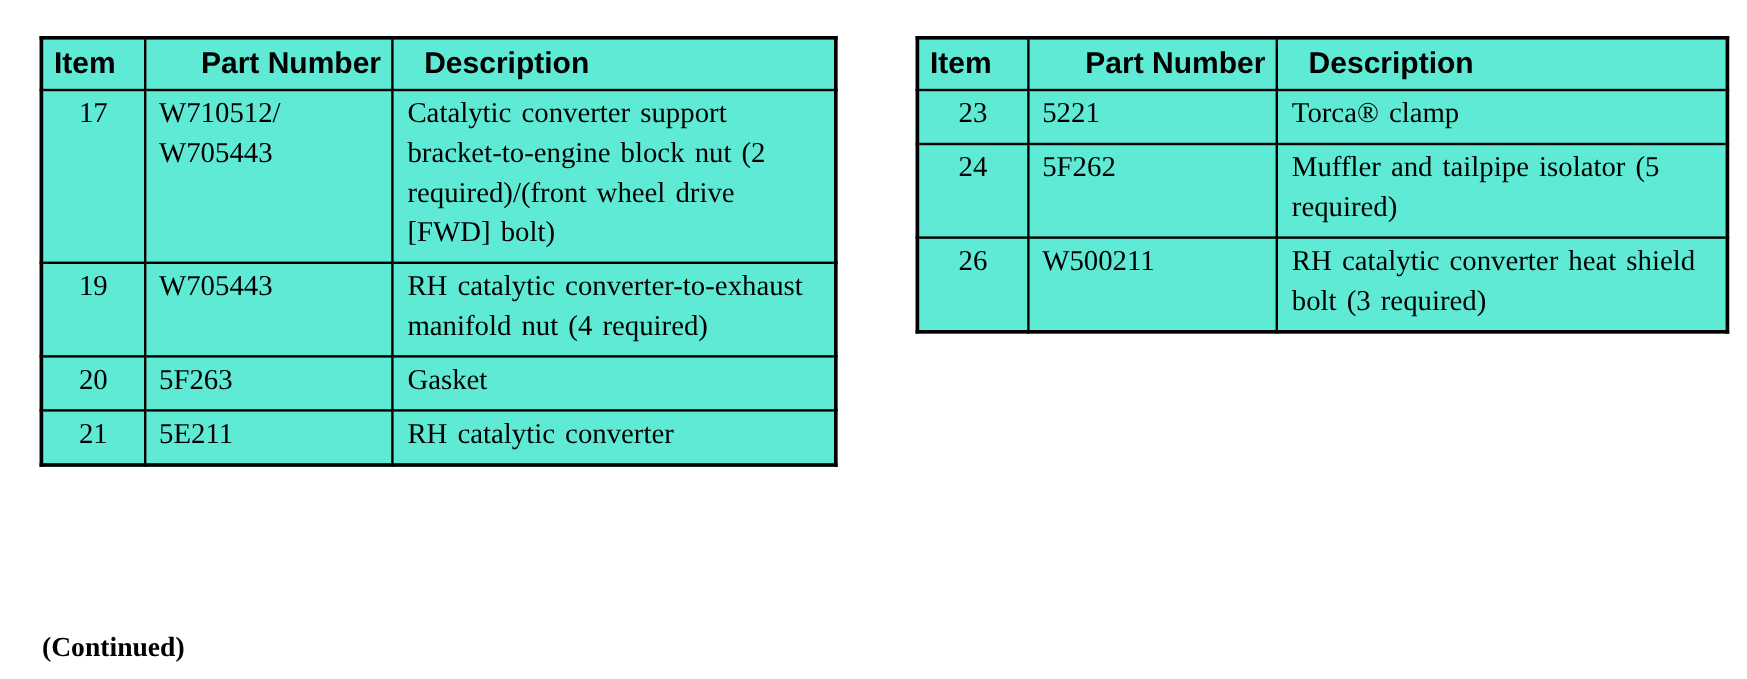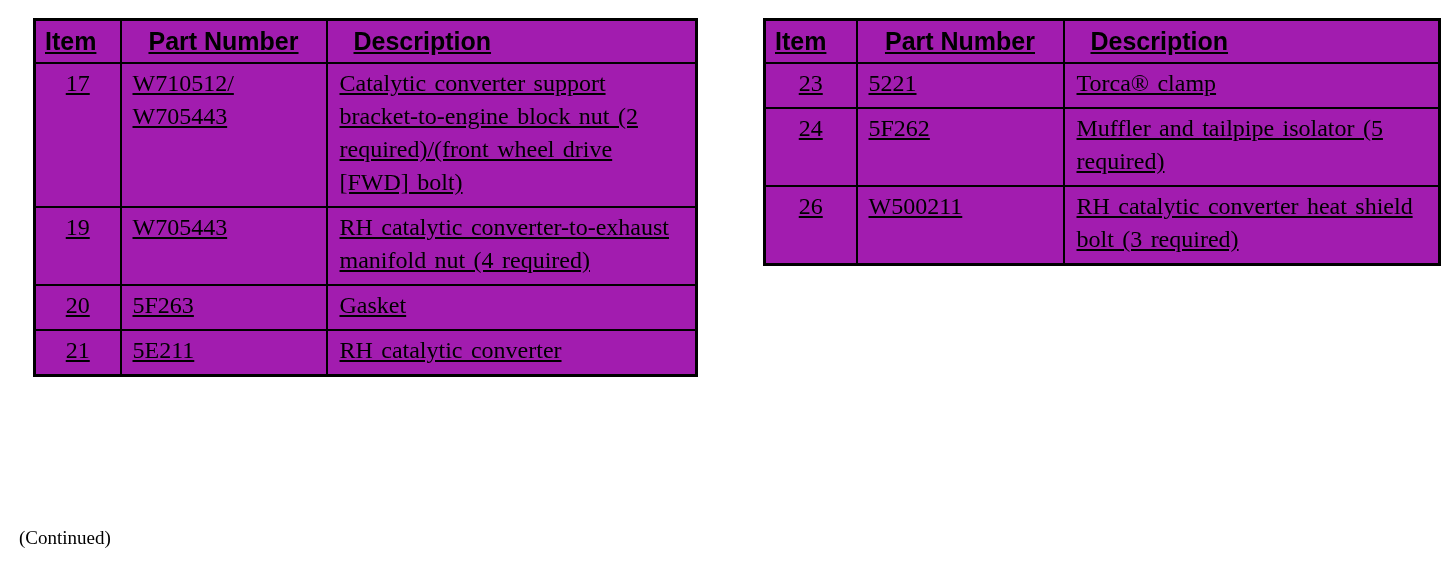--- a/index.html
+++ b/index.html
@@ -10,26 +10,25 @@
   body {
     width: 1456px;
     height: 566px;
     position: relative;
     font-family: "Liberation Serif", serif;
     color: #000000;
     overflow: hidden;
   }
   .parts-table {
     position: absolute;
-    top: 18px;
+    top: 30px;
     border-collapse: collapse;
     table-layout: fixed;
     border: 3px solid #000000;
-    background: #a21caf;
-    text-decoration: underline;
+    background: #5eead4;
   }
   .parts-table.left  { left: 33px;  width: 665px; }
   .parts-table.right { left: 763px; width: 678px; }
 
   .parts-table.left  col.col-item { width: 86px; }
   .parts-table.left  col.col-part { width: 206px; }
   .parts-table.right col.col-item { width: 92px; }
   .parts-table.right col.col-part { width: 207px; }
 
   .parts-table th, .parts-table td {
@@ -39,39 +38,40 @@
   .parts-table th {
     font-family: "Liberation Sans", sans-serif;
     font-weight: bold;
     font-size: 25px;
     line-height: 29px;
     padding: 6px 8px 6px 8px;
     vertical-align: middle;
     white-space: nowrap;
   }
   th.c-item { text-align: left;  padding-left: 9px; }
-  th.c-part { text-align: center; }
+  th.c-part { text-align: right; }
   th.c-desc { text-align: left;  padding-left: 26px; }
 
   .parts-table td {
     font-size: 24px;
     line-height: 33px;
     padding: 3px 9px 7px 9px;
     word-spacing: 0.10em;
   }
   td.c-item { text-align: center; }
   td.c-part { text-align: left; padding-left: 11px; }
   td.c-desc { text-align: left; padding-left: 12px; padding-right: 6px; }
 
   .continued {
     position: absolute;
-    left: 19px;
+    left: 35px;
     top: 527px;
-    font-size: 19px;
+    font-size: 23px;
     font-family: "Liberation Serif", serif;
+    font-weight: bold;
   }
 </style>
 </head>
 <body>
 
 <table class="parts-table left">
     <colgroup>
       <col class="col-item">
       <col class="col-part">
       <col class="col-desc">

